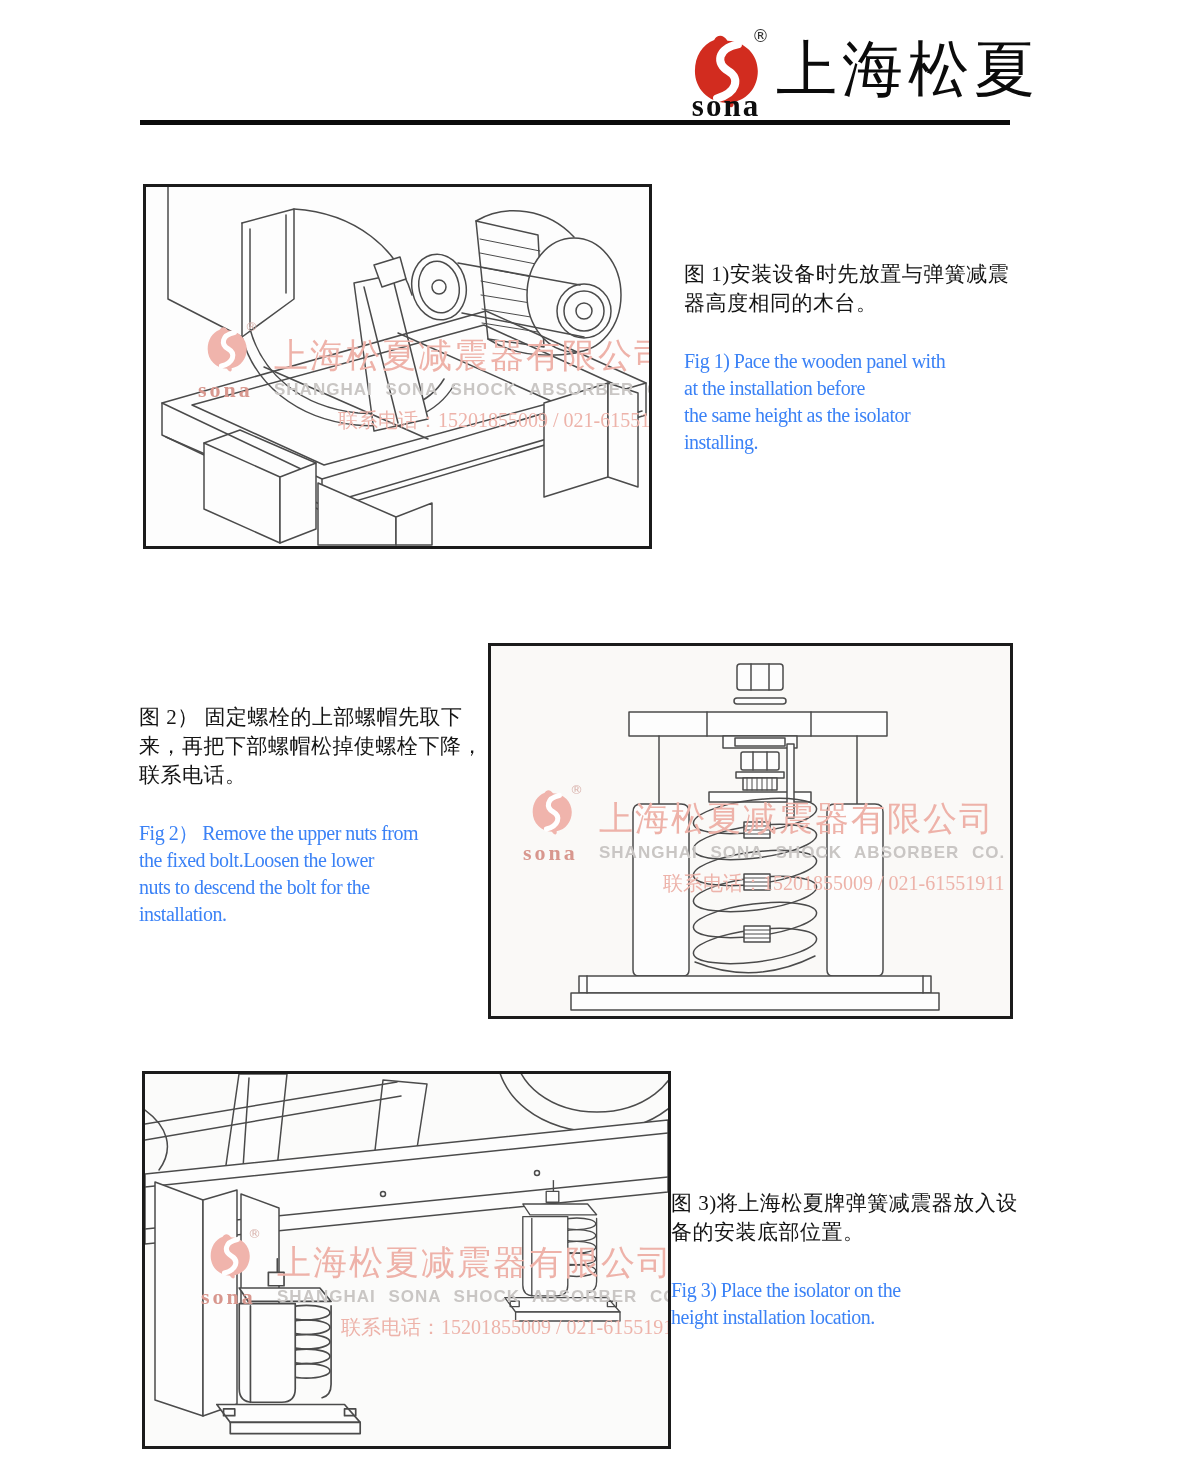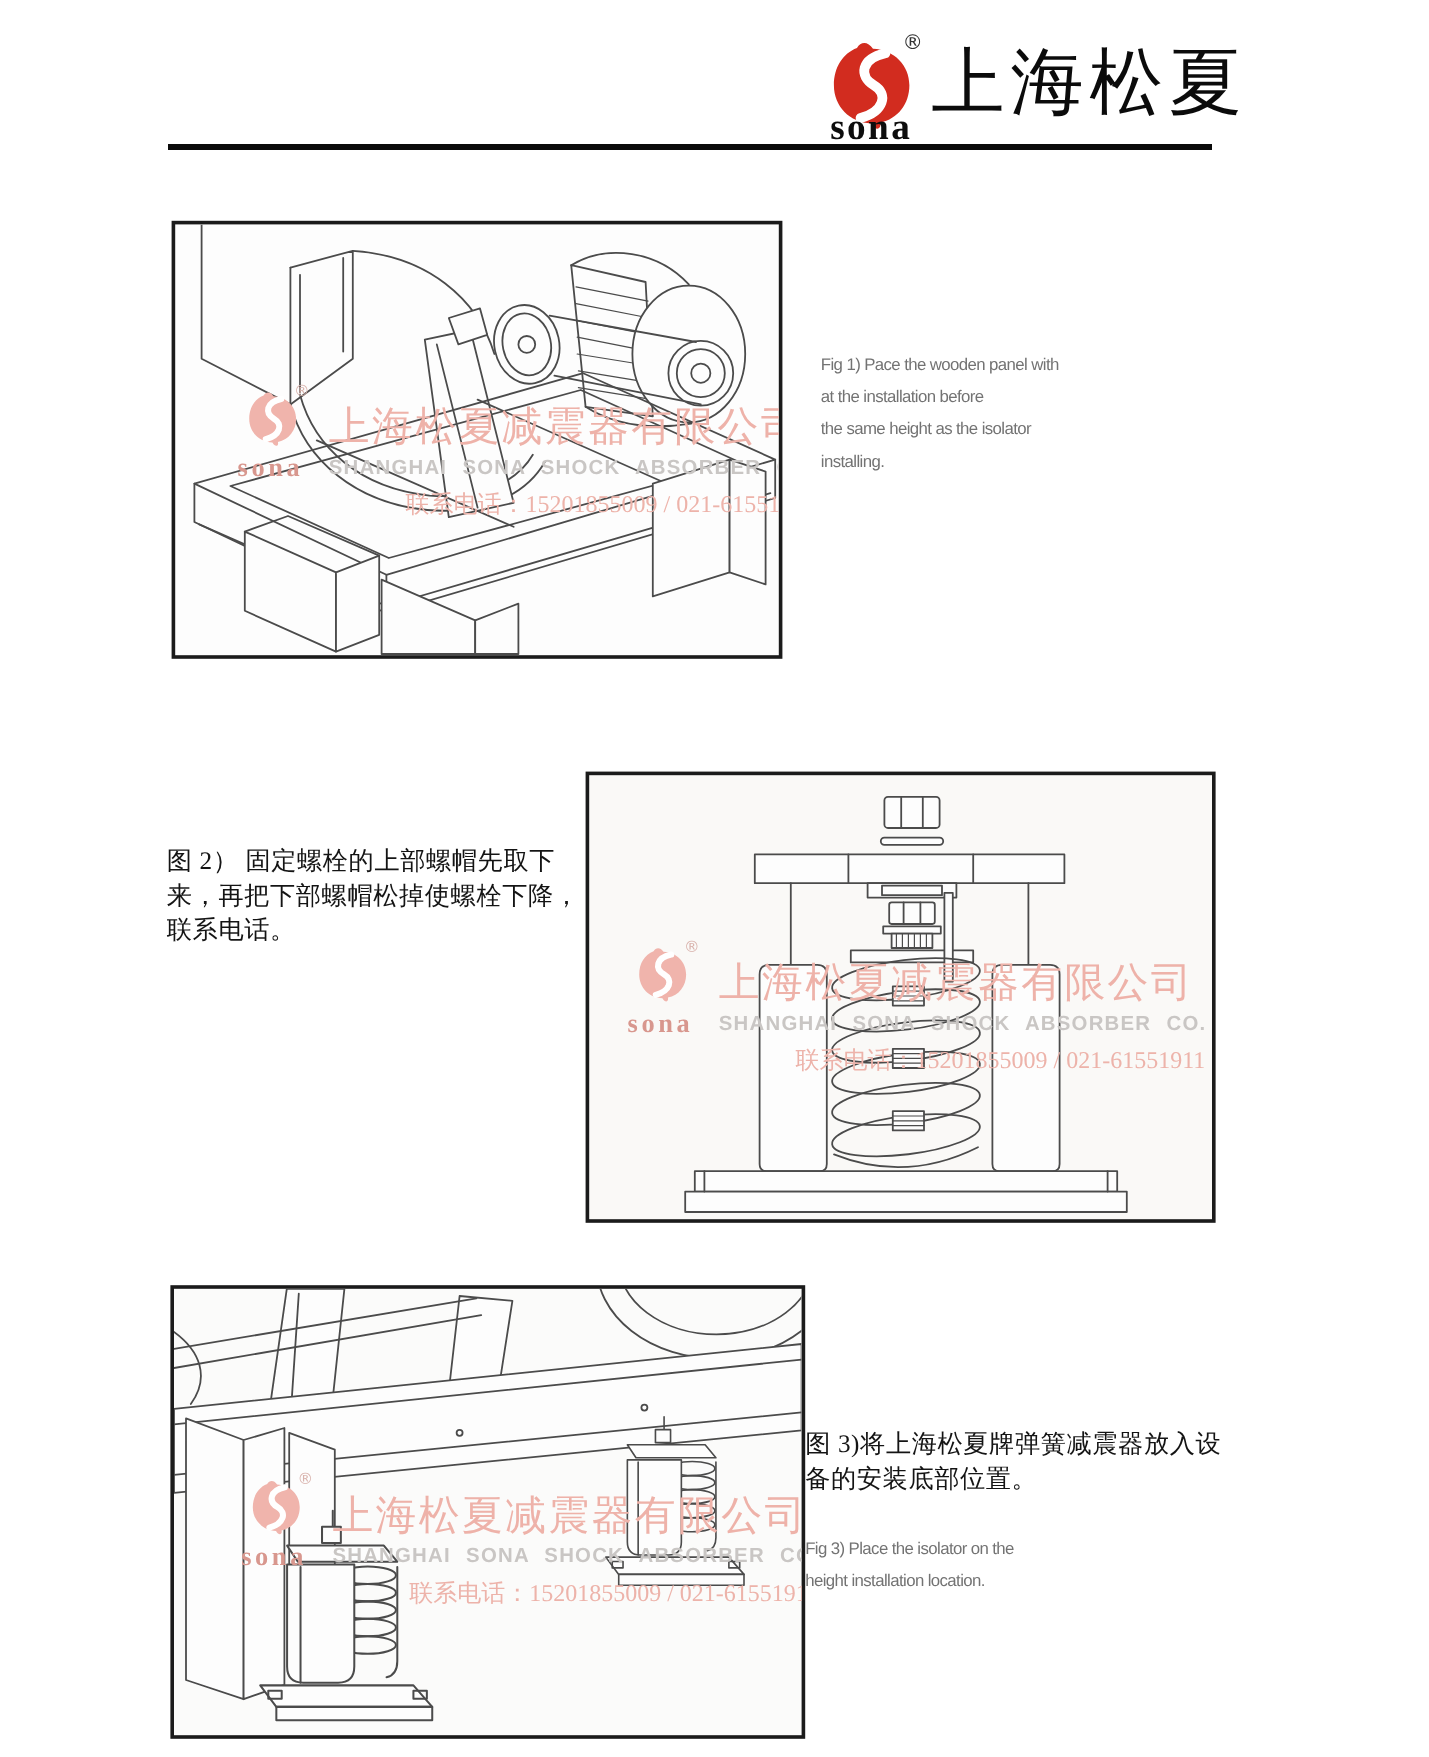--- a/index.html
+++ b/index.html
@@ -39,22 +39,22 @@
   .fig2 .watermark{left:32px;top:140px;}
   .fig3 .watermark{left:56px;top:156px;}
 
   
   .caption{position:absolute;}
   .cap1{left:684px;top:260px;}
   .cap2{left:139px;top:703px;}
   .cap3{left:671px;top:1189px;}
   .cap-cn div{font-size:21px;line-height:29px;letter-spacing:0.5px;color:#141414;white-space:nowrap;}
   .cap-en{margin-top:30px;}
-  .cap-en div{font-size:14px;line-height:27px;letter-spacing:-0.5px;color:#737373;white-space:nowrap;
-              font-family:Liberation Sans, sans-serif;}
+  .cap-en div{font-size:20px;line-height:27px;letter-spacing:-0.5px;color:#3b82f6;white-space:nowrap;
+              font-family:Liberation Serif, serif;}
 
   .draw{stroke:#4b4b4b;fill:none;stroke-width:1.5;stroke-linejoin:round;stroke-linecap:round;}
   .fillw{fill:#fdfdfd;}
 </style>
 </head>
 <body>
 
 <div class="page">
 
   <div>
@@ -129,20 +129,24 @@
       </div>
       <div class="wm-text">
         <div class="wm-cn">上海松夏减震器有限公司</div>
         <div class="wm-en">SHANGHAI SONA SHOCK ABSORBER CO. . LTD</div>
         <div class="wm-phone">联系电话：15201855009 / 021-61551911</div>
       </div>
     </div>
   </div>
 
   <div class="caption cap1">
+    <div class="cap-cn">
+      <div>图 1)安装设备时先放置与弹簧减震</div>
+      <div>器高度相同的木台。</div>
+    </div>
     <div class="cap-en">
       <div>Fig 1) Pace the wooden panel with</div>
       <div>at the installation before</div>
       <div>the same height as the isolator</div>
       <div>installing.</div>
     </div>
   </div>
 
   <div class="figure fig2">
     <svg width="519" height="370" viewBox="0 0 519 370">
@@ -211,20 +215,26 @@
         <div class="wm-phone">联系电话：15201855009 / 021-61551911</div>
       </div>
     </div>
   </div>
 
   <div class="caption cap2">
     <div class="cap-cn">
       <div>图 2） 固定螺栓的上部螺帽先取下</div>
       <div>来，再把下部螺帽松掉使螺栓下降，</div>
       <div>联系电话。</div>
+    </div>
+    <div class="cap-en">
+      <div>Fig 2） Remove the upper nuts from</div>
+      <div>the fixed bolt.Loosen the lower</div>
+      <div>nuts to descend the bolt for the</div>
+      <div>installation.</div>
     </div>
   </div>
 
   <div class="figure fig3">
     <svg width="523" height="372" viewBox="0 0 523 372">
       <defs>
         <g id="iso" class="draw">
           <line x1="36" y1="-26" x2="36" y2="-14"></line>
           <rect class="fillw" x="28" y="-14" width="14" height="12"></rect>
           <polygon class="fillw" points="2,0 74,0 84,12 10,12"></polygon>

